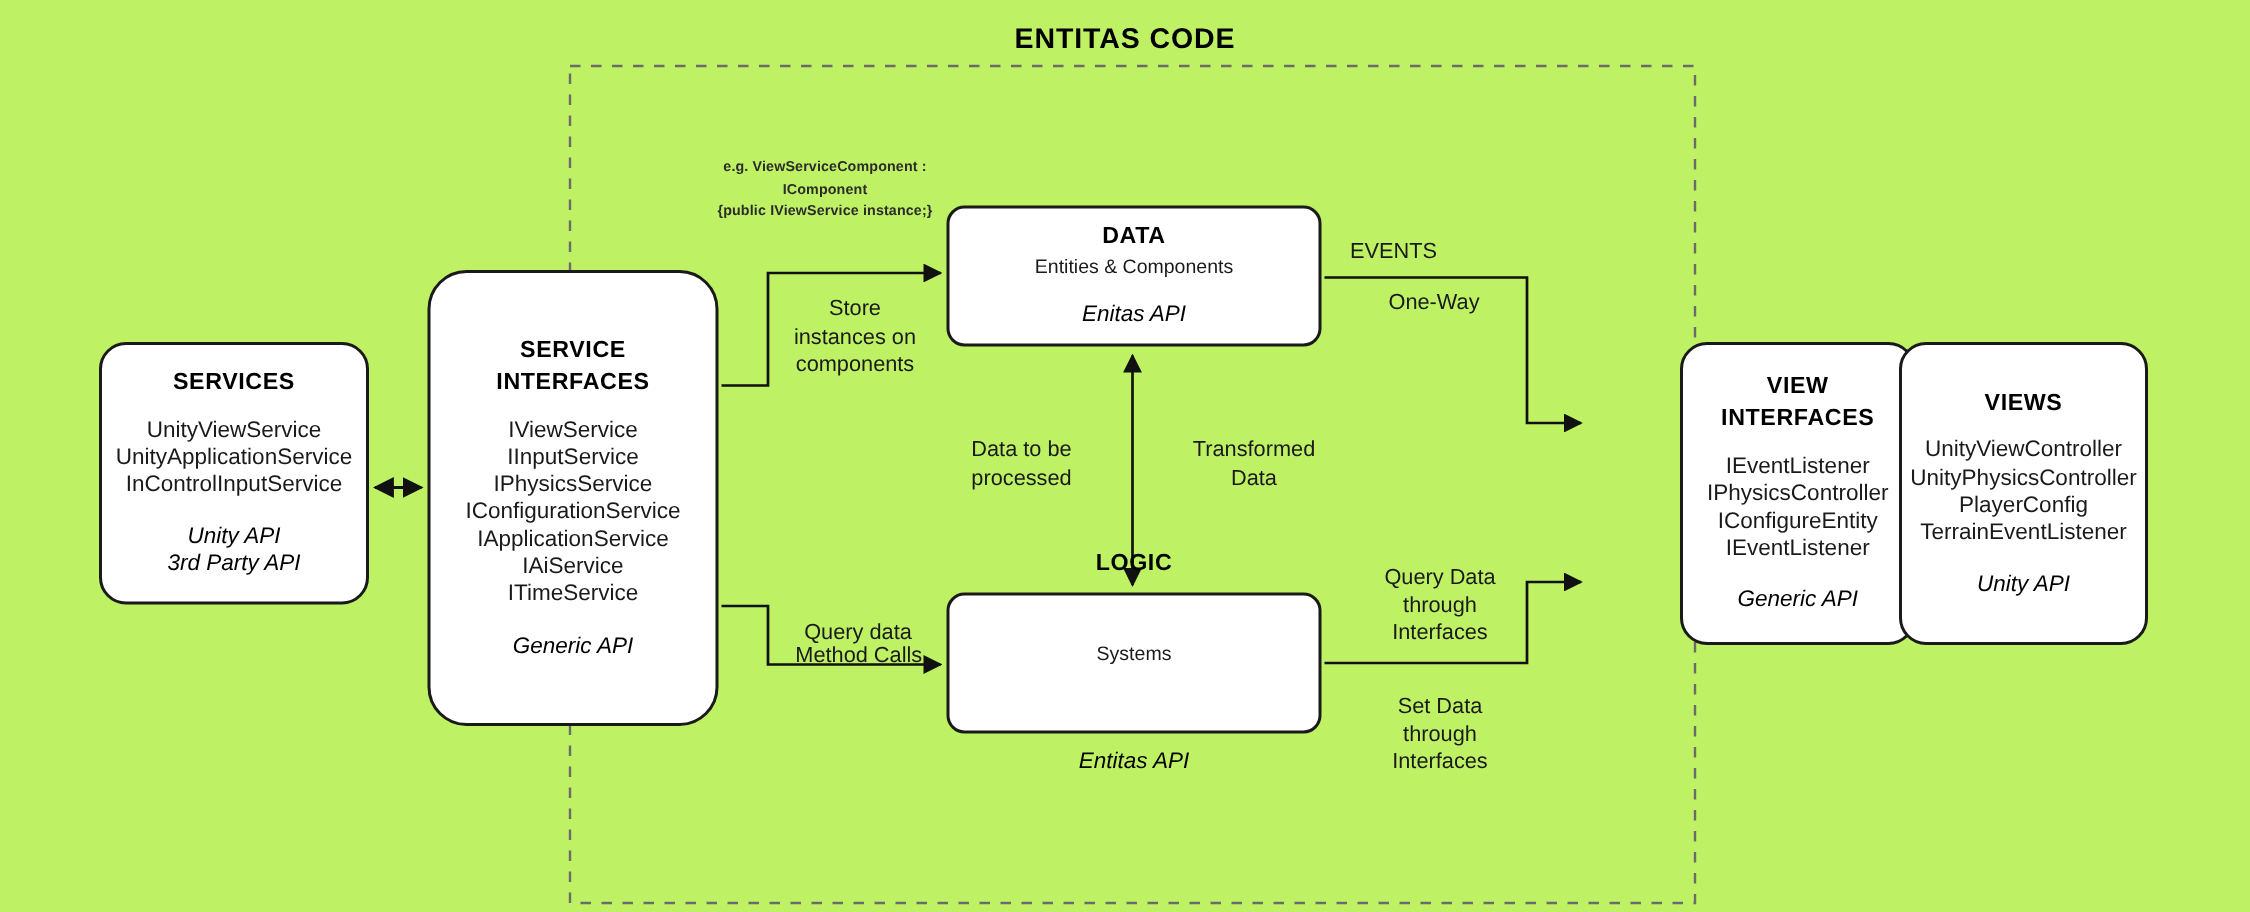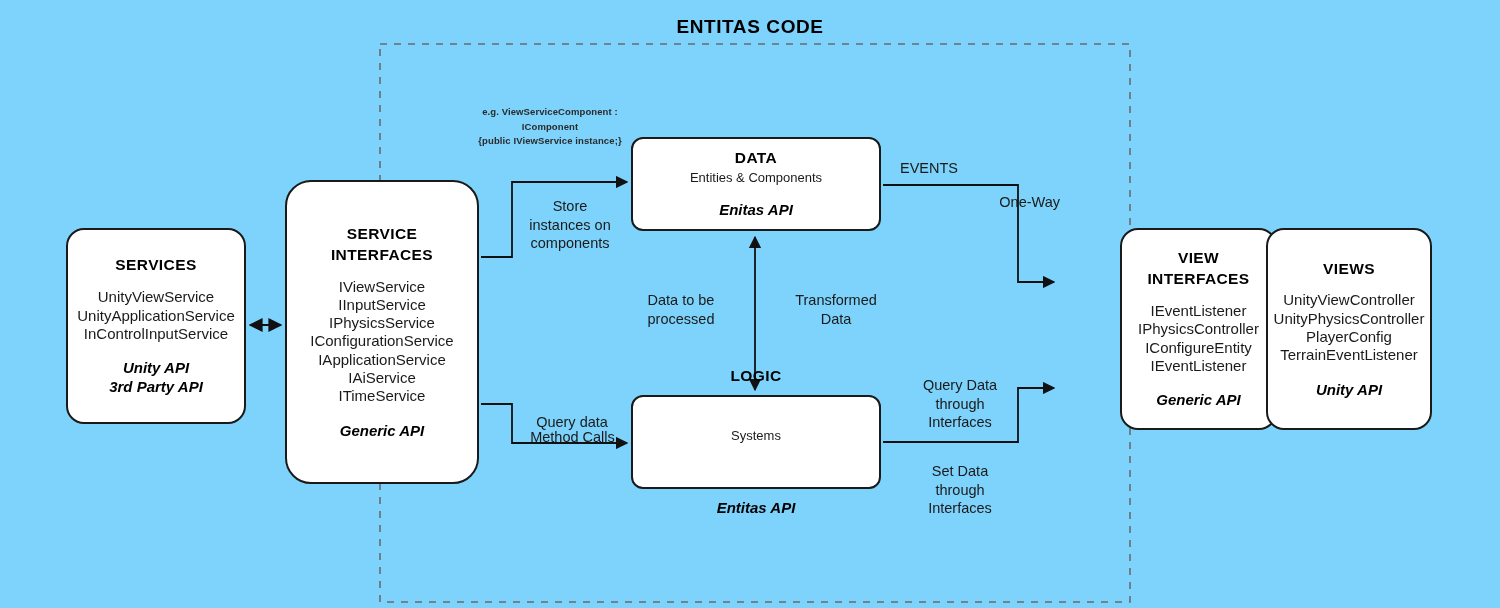--- a/index.html
+++ b/index.html
@@ -9,21 +9,21 @@
     background: #ffffff;
   }
   body {
     font-family: "Liberation Sans", sans-serif;
     color: #000000;
   }
   #canvas {
     position: relative;
     width: 1500px;
     height: 608px;
-    background: #7dd3fc;
+    background: #bef264;
     overflow: hidden;
   }
   #edges {
     position: absolute;
     left: 0;
     top: 0;
     width: 1500px;
     height: 608px;
     pointer-events: none;
   }
@@ -72,29 +72,29 @@
   .node .node-list {
     margin-top: 12px;
     font-size: 15px;
     line-height: 1.22;
     color: #1a1a1a;
   }
   .node .node-list div { white-space: nowrap; }
   .node .node-api {
     margin-top: 16px;
     font-size: 15px;
-    font-weight: bold;
+    font-weight: normal;
     font-style: italic;
     line-height: 1.25;
     color: #000;
   }
   .node .node-api.tight { margin-top: 14px; }
 
   
-  #node-services        { left: 66px;   top: 228px; width: 180px; height: 196px; }
+  #node-services        { left: 66px;   top: 228px; width: 180px; height: 175px; }
   #node-service-ifaces  { left: 285px;  top: 180px; width: 194px; height: 304px; border-radius: 26px; }
   #node-data            { left: 631px;  top: 137px; width: 250px; height: 94px;  border-radius: 12px; }
   #node-logic           { left: 631px;  top: 395px; width: 250px; height: 94px;  border-radius: 12px; gap: 40px; }
   #node-view-ifaces     { left: 1120px; top: 228px; width: 157px; height: 202px; justify-content: center; }
   #node-views           { left: 1266px; top: 228px; width: 166px; height: 202px; }
 
   
   .label {
     position: absolute;
     font-size: 14.5px;
@@ -113,21 +113,21 @@
     color: #2b2b2b;
   }
 
   #lbl-component-note { left: 455px; top: 105px; width: 190px; }
   #lbl-store          { left: 500px; top: 197px; width: 140px; }
   #lbl-query-data     { left: 512px; top: 413px; width: 120px; }
   #lbl-method-calls   { left: 500px; top: 428px; width: 145px; }
   #lbl-data-to-be     { left: 606px; top: 291px; width: 150px; }
   #lbl-transformed    { left: 766px; top: 291px; width: 140px; }
   #lbl-events         { left: 900px; top: 159px; width: 112px; text-align: left; }
-  #lbl-one-way        { left: 948px; top: 193px; width: 112px; text-align: right; }
+  #lbl-one-way        { left: 900px; top: 193px; width: 112px; text-align: center; }
   #lbl-query-through  { left: 898px; top: 376px; width: 124px; }
   #lbl-set-through    { left: 898px; top: 462px; width: 124px; text-align: center; }
 </style>
 </head>
 <body>
 
 <div id="canvas">
 
   <div class="diagram-title">ENTITAS CODE</div>
 

